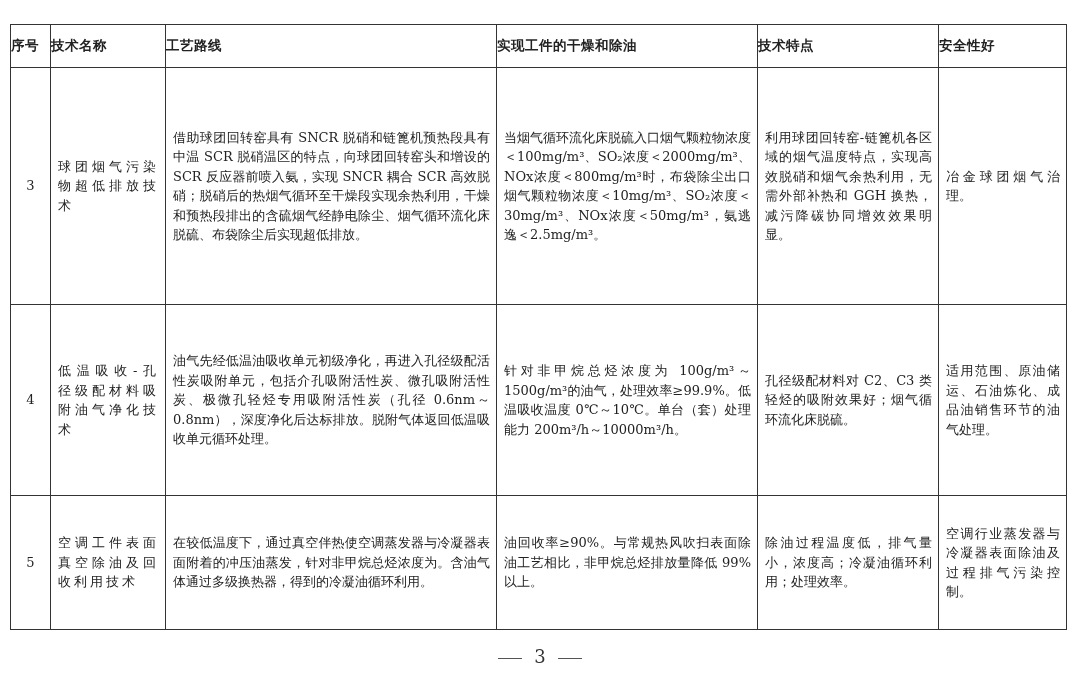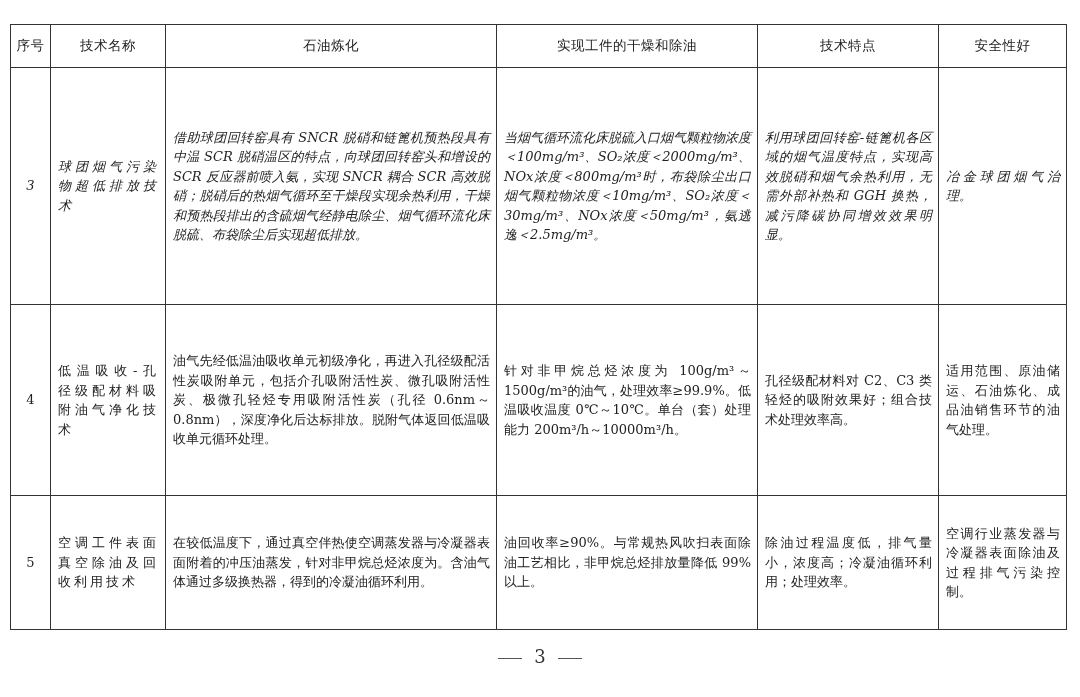--- a/index.html
+++ b/index.html
@@ -2,27 +2,27 @@
 <html><head>
 <meta charset="utf-8">
 <style>
   html, body { margin: 0; padding: 0; background: #ffffff; }
   body { width: 1080px; height: 697px; position: relative; overflow: hidden;
          font-family: "DejaVu Serif", "Liberation Serif", serif; color: #222; }
   table.doc { position: absolute; left: 10px; top: 24px; width: 1056px;
               border-collapse: collapse; table-layout: fixed; }
   table.doc td, table.doc th { border: 1.5px solid #333; }
   table.doc th { height: 42px; font-family: "DejaVu Sans", "Liberation Sans", sans-serif;
-                 font-weight: normal; font-size: 13.5px; text-align: center; vertical-align: middle;
+                 font-weight: bold; font-size: 13.5px; text-align: left; vertical-align: middle;
                  padding: 0; letter-spacing: 0.5px; }
   table.doc td { font-size: 13px; line-height: 19.5px; vertical-align: middle;
                  padding: 4px 6px 4px 7px; text-align: justify; }
   td.num { text-align: center !important; padding: 0 !important; font-size: 13px; }
   td.name { letter-spacing: 3px; font-size: 13.5px; line-height: 20px; margin-left: 20px; }
-  tr.r3 td { height: 228px; font-style: italic; }
+  tr.r3 td { height: 228px; }
   tr.r4 td { height: 182px; }
   tr.r5 td { height: 125px; }
   .footer { position: absolute; left: 0; width: 1080px; top: 646px; text-align: center;
             font-size: 18px; color: #333; }
   .footer span.dash { display: inline-block; width: 24px; border-top: 1.5px solid #555;
                       vertical-align: middle; margin: 0 12px; }
 </style>
 </head>
 <body>
 
@@ -32,41 +32,41 @@
       <col style="width:115px">
       <col style="width:331px">
     <col style="width:261px">
       <col style="width:181px">
       <col style="width:128px">
   </colgroup>
   <thead>
     <tr>
       <th>序号</th>
       <th>技术名称</th>
-      <th>石油炼化</th>
+      <th>工艺路线</th>
       <th>实现工件的干燥和除油</th>
       <th>技术特点</th>
       <th>安全性好</th>
     </tr>
   </thead>
   <tbody>
     <tr class="r3">
       <td class="num">3</td>
       <td class="name">球团烟气污染物超低排放技术</td>
       <td>借助球团回转窑具有 SNCR 脱硝和链篦机预热段具有中温 SCR 脱硝温区的特点，向球团回转窑头和增设的 SCR 反应器前喷入氨，实现 SNCR 耦合 SCR 高效脱硝；脱硝后的热烟气循环至干燥段实现余热利用，干燥和预热段排出的含硫烟气经静电除尘、烟气循环流化床脱硫、布袋除尘后实现超低排放。</td>
       <td>当烟气循环流化床脱硫入口烟气颗粒物浓度＜100mg/m³、SO₂浓度＜2000mg/m³、NOx浓度＜800mg/m³时，布袋除尘出口烟气颗粒物浓度＜10mg/m³、SO₂浓度＜30mg/m³、NOx浓度＜50mg/m³，氨逃逸＜2.5mg/m³。</td>
       <td>利用球团回转窑-链篦机各区域的烟气温度特点，实现高效脱硝和烟气余热利用，无需外部补热和 GGH 换热，减污降碳协同增效效果明显。</td>
       <td>冶金球团烟气治理。</td>
     </tr>
     <tr class="r4">
       <td class="num">4</td>
       <td class="name">低温吸收-孔径级配材料吸附油气净化技术</td>
       <td>油气先经低温油吸收单元初级净化，再进入孔径级配活性炭吸附单元，包括介孔吸附活性炭、微孔吸附活性炭、极微孔轻烃专用吸附活性炭（孔径 0.6nm～0.8nm），深度净化后达标排放。脱附气体返回低温吸收单元循环处理。</td>
       <td>针对非甲烷总烃浓度为 100g/m³～1500g/m³的油气，处理效率≥99.9%。低温吸收温度 0℃～10℃。单台（套）处理能力 200m³/h～10000m³/h。</td>
-      <td>孔径级配材料对 C2、C3 类轻烃的吸附效果好；组合技术处理效率高。</td>
+      <td>孔径级配材料对 C2、C3 类轻烃的吸附效果好；烟气循环流化床脱硫。</td>
       <td>适用范围、原油储运、石油炼化、成品油销售环节的油气处理。</td>
     </tr>
     <tr class="r5">
       <td class="num">5</td>
       <td class="name">空调工件表面真空除油及回收利用技术</td>
       <td>在较低温度下，通过真空伴热使空调蒸发器与冷凝器表面附着的冲压油蒸发，针对非甲烷总烃浓度为。含油气体通过多级换热器，得到的冷凝油循环利用。</td>
       <td>油回收率≥90%。与常规热风吹扫表面除油工艺相比，非甲烷总烃排放量降低 99%以上。</td>
       <td>除油过程温度低，排气量小，浓度高；冷凝油循环利用；处理效率。</td>
       <td>空调行业蒸发器与冷凝器表面除油及过程排气污染控制。</td>
     </tr>

